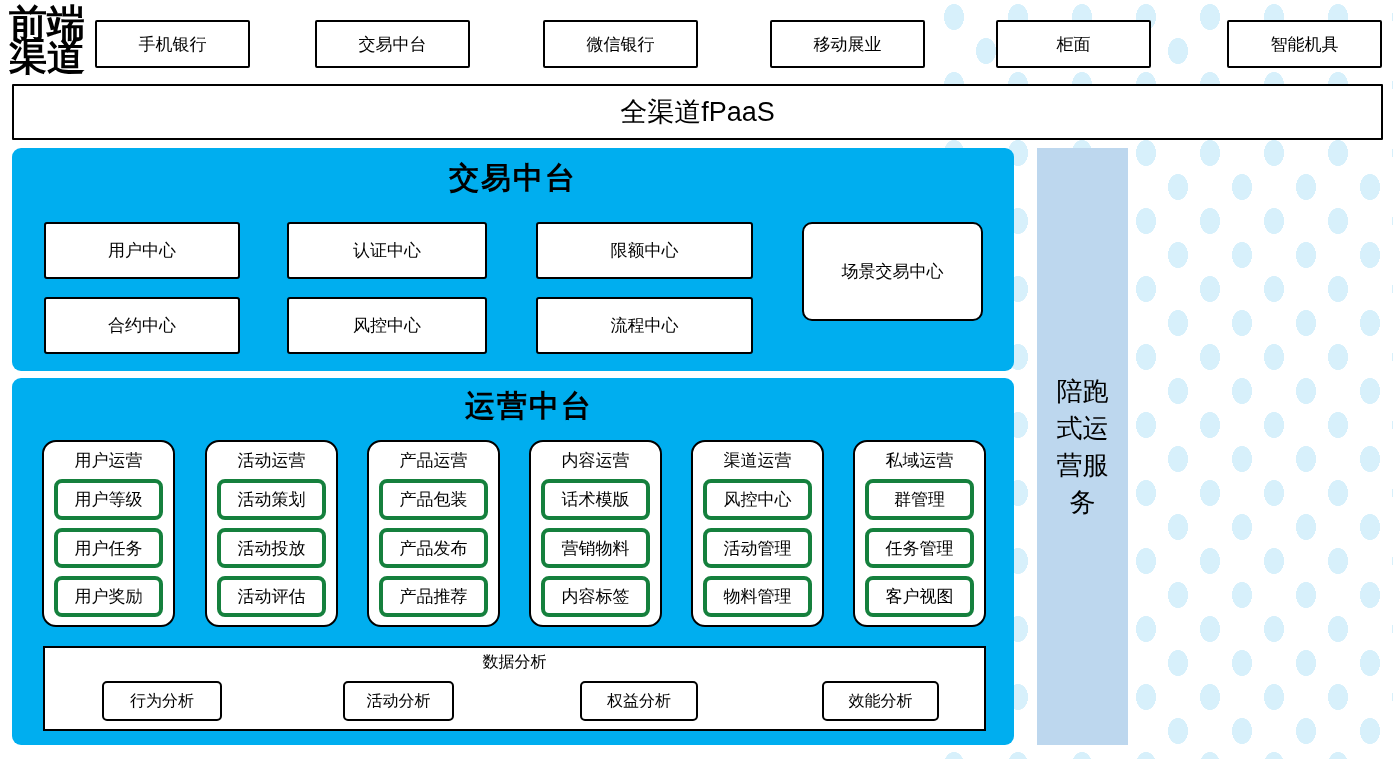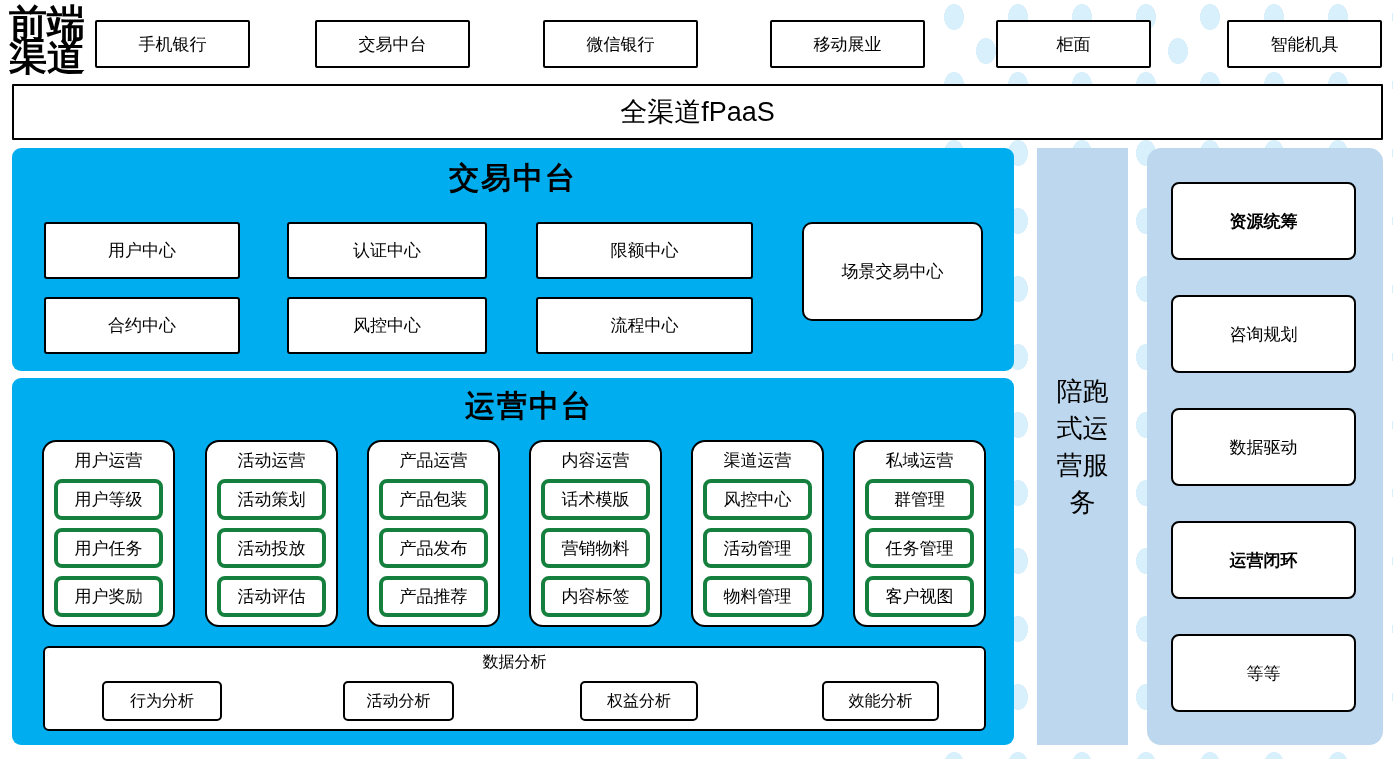--- a/index.html
+++ b/index.html
@@ -45,21 +45,21 @@
   .opcol { position:absolute; top:62px; width:133px; height:187px;
     background:#fff; border:2px solid #000; border-radius:14px;
     display:flex; flex-direction:column; align-items:center; padding-top:7px; }
   .opcol-title { font-size:17px; font-weight:500; line-height:24px;
     margin-bottom:6px; }
   .opitem { width:109px; height:41px; margin-bottom:8px; background:#fff;
     border:4px solid #15803d; border-radius:8px; display:flex; align-items:center;
     justify-content:center; font-size:17px; font-weight:500; }
 
   
-  .analysis { left:31px; top:268px; width:943px; height:85px; border-radius:6px;
+  .analysis { left:31px; top:268px; width:943px; height:85px; border-radius:0;
     position:absolute; background:#fff; border:2px solid #000; }
   .analysis-title { position:absolute; top:4px; left:0; width:100%;
     text-align:center; font-size:16px; font-weight:500; }
   .abox { top:33px; height:40px; border-radius:5px; font-size:16px; }
 
   
   .sidebar { position:absolute; left:1037px; top:148px; width:91px; height:597px;
     background:#BDD7EE; display:flex; align-items:center; justify-content:center; }
   .sidebar-text { width:58px; font-size:26px; line-height:37px; font-weight:500;
     text-align:center; word-break:break-all; }
@@ -141,20 +141,13 @@
       <div class="wbox abox" style="left:298px; width:111px;">活动分析</div>
       <div class="wbox abox" style="left:535px; width:118px;">权益分析</div>
       <div class="wbox abox" style="left:777px; width:117px;">效能分析</div>
     </div>
   </div>
 
   <div class="sidebar">
     <div class="sidebar-text">陪跑式运营服务</div>
   </div>
 
-  <div class="rightpanel">
-    <div class="wbox rbox bold" style="top:34px;">资源统筹</div>
-    <div class="wbox rbox" style="top:147px;">咨询规划</div>
-    <div class="wbox rbox" style="top:260px;">数据驱动</div>
-    <div class="wbox rbox bold" style="top:373px;">运营闭环</div>
-    <div class="wbox rbox" style="top:486px;">等等</div>
-  </div>
 </div>
 
 </body></html>

